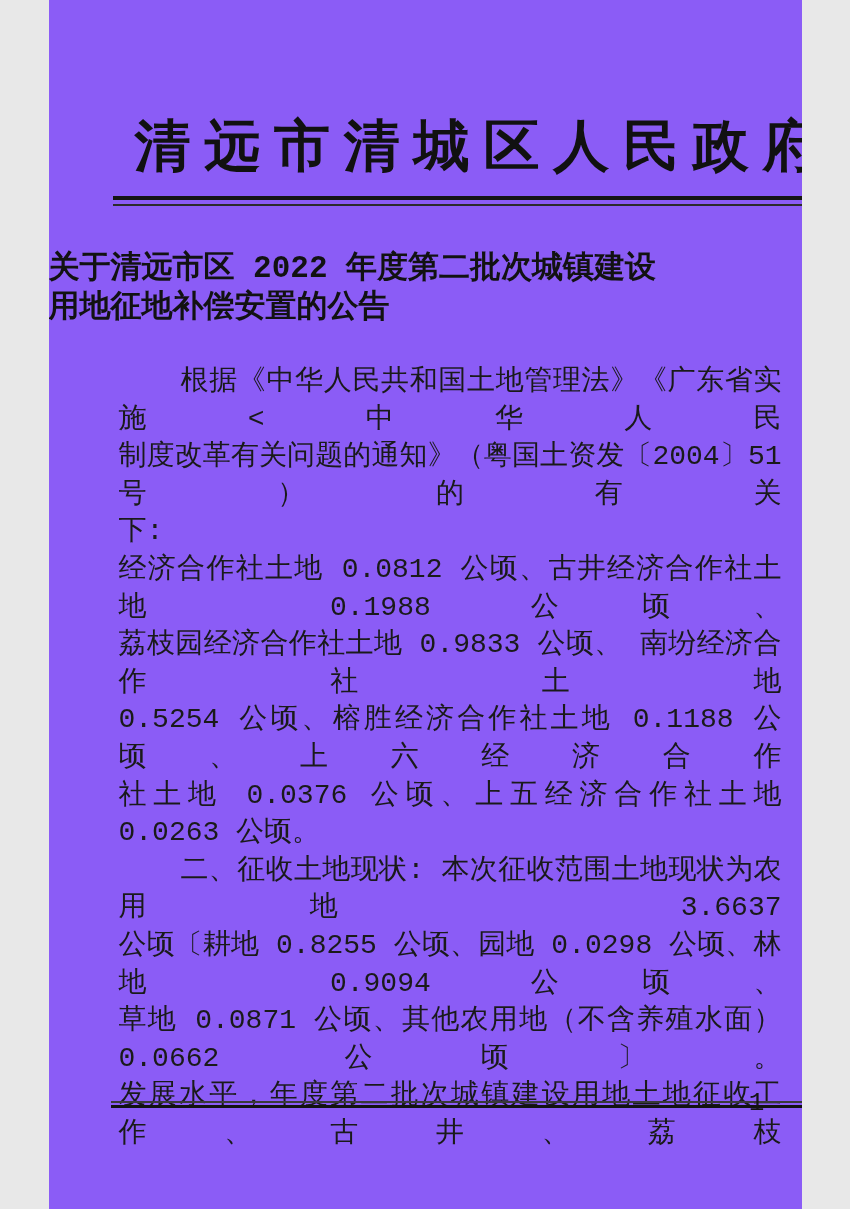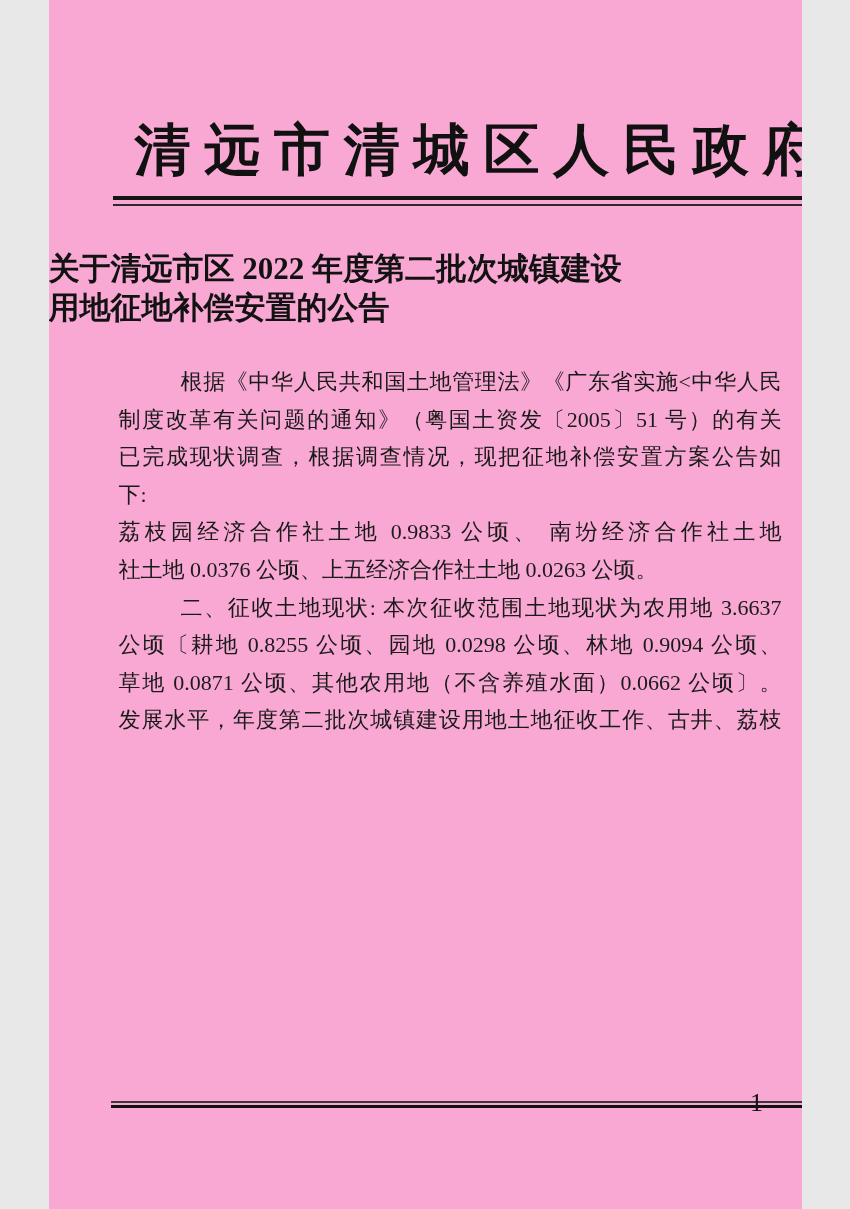--- a/index.html
+++ b/index.html
@@ -1,22 +1,22 @@
 <!DOCTYPE html>
 <html><head>
 <meta charset="utf-8">
 <style>
   html,body{margin:0;padding:0;background:#e8e8e8;}
   #page{
     position:relative;
     width:753px;height:1209px;
     margin:0 auto;
-    background:#f9a8d4;
+    background:#8b5cf6;
     color:#1a1a1a;
-    font-family:Liberation Serif, serif;
+    font-family:Liberation Mono, monospace;
     overflow:hidden;
   }
   
   .org-name{
     position:absolute;left:86px;top:112px;width:684px;
     font-size:56px;font-weight:bold;line-height:76px;
     white-space:nowrap;
     text-align:justify;
     text-align-last:justify;
     color:#111111;
@@ -26,21 +26,21 @@
   .rule-top-thin{position:absolute;left:64px;top:204px;width:726px;height:2px;background:#2b2b2b;}
   
   .doc-title{
     position:absolute;left:0;top:249px;width:850px;
     font-weight:bold;font-size:31px;line-height:39px;
     color:#121212;
   }
   
   .doc-body{
     position:absolute;left:70px;top:363px;width:663px;
-    font-size:22px;line-height:37.6px;
+    font-size:28px;line-height:37.6px;
   }
   .line{
     text-align:justify;
     text-justify:inter-character;
   }
   .line.j{ text-align-last:justify; }
   .line.indent{ text-indent:62px; }
   
   .rule-bottom-thin{position:absolute;left:62px;top:1101px;width:730px;height:2px;background:#3a3a3a;}
   .rule-bottom-thick{position:absolute;left:62px;top:1105px;width:730px;height:3px;background:#121212;}
@@ -60,24 +60,25 @@
   <div class="rule-top-thick"></div>
   <div class="rule-top-thin"></div>
 
   <div class="doc-title">
     <div>关于清远市区 2022 年度第二批次城镇建设</div>
     <div>用地征地补偿安置的公告</div>
   </div>
 
   <div class="doc-body" id="doc-body">
       <div class="line j indent">根据《中华人民共和国土地管理法》《广东省实施&lt;中华人民</div>
-      <div class="line j">制度改革有关问题的通知》（粤国土资发〔2005〕51 号）的有关</div>
-      <div class="line j">已完成现状调查，根据调查情况，现把征地补偿安置方案公告如</div>
+      <div class="line j">制度改革有关问题的通知》（粤国土资发〔2004〕51 号）的有关</div>
       <div class="line">下:</div>
+      <div class="line j">经济合作社土地 0.0812 公顷、古井经济合作社土地 0.1988 公顷、</div>
       <div class="line j">荔枝园经济合作社土地 0.9833 公顷、 南坋经济合作社土地</div>
+      <div class="line j">0.5254 公顷、榕胜经济合作社土地 0.1188 公顷、上六经济合作</div>
       <div class="line">社土地 0.0376 公顷、上五经济合作社土地 0.0263 公顷。</div>
       <div class="line j indent">二、征收土地现状: 本次征收范围土地现状为农用地 3.6637</div>
       <div class="line j">公顷〔耕地 0.8255 公顷、园地 0.0298 公顷、林地 0.9094 公顷、</div>
       <div class="line j">草地 0.0871 公顷、其他农用地（不含养殖水面）0.0662 公顷〕。</div>
       <div class="line j">发展水平，年度第二批次城镇建设用地土地征收工作、古井、荔枝</div>
     </div>
 
   <div class="rule-bottom-thin"></div>
   <div class="rule-bottom-thick"></div>
 

